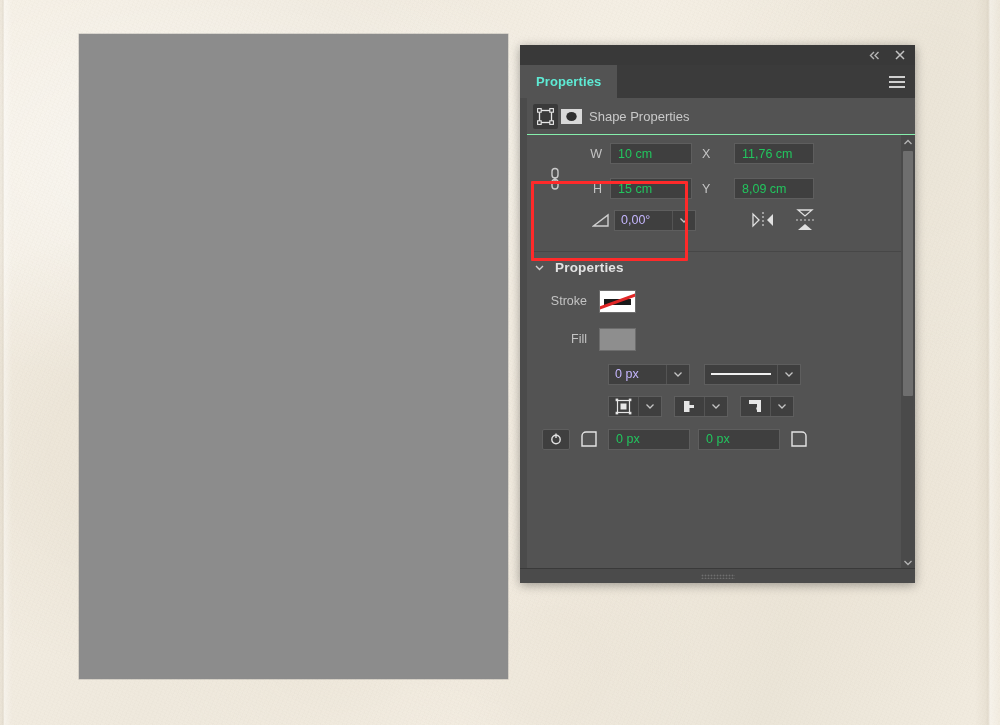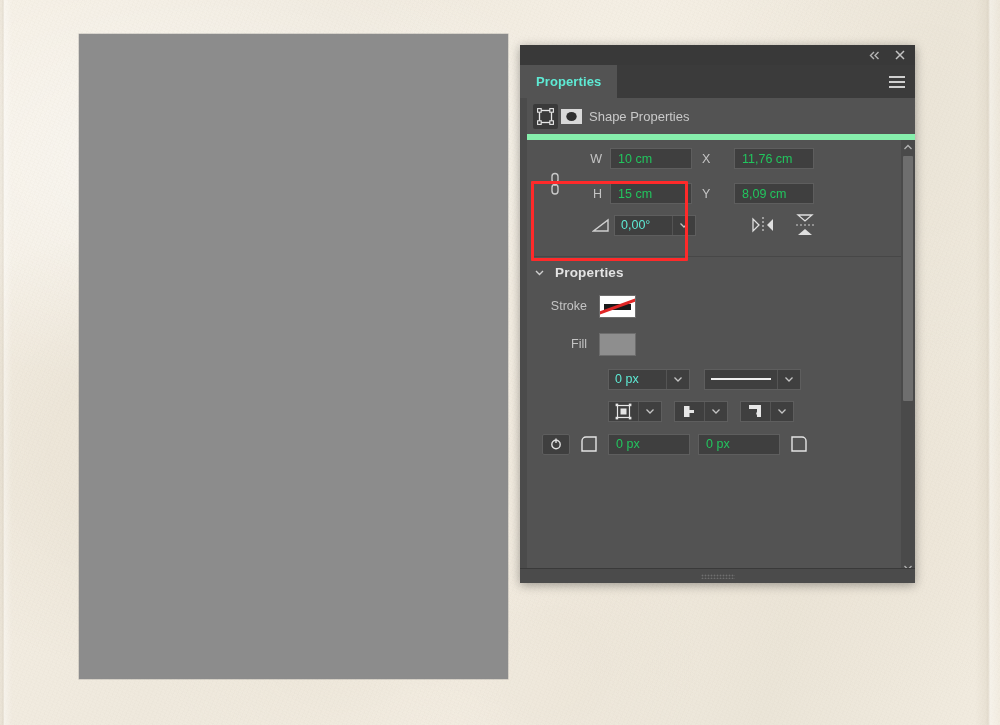--- a/index.html
+++ b/index.html
@@ -132,21 +132,21 @@
     background: #cfcfcf;
     margin: 3px 0;
   }
 
   .shape-props-row {
     height: 36px;
     display: flex;
     align-items: center;
     gap: 1px;
     padding: 0 0 0 13px;
-    border-bottom: 6px solid #86efac;
+    border-bottom: 1px solid #86efac;
     background: #535353;
   }
   .icon-btn {
     width: 25px; height: 25px;
     display: flex; align-items: center; justify-content: center;
     border-radius: 2px;
   }
   .icon-btn.selected { background: #3a3a3a; }
   .shape-props-label {
     color: #c9c9c9;
@@ -244,21 +244,21 @@
   .combo {
     background: #3f3f3f;
     border: 1px solid #5e5e5e;
     height: 21px;
     display: flex;
     align-items: center;
     box-sizing: border-box;
   }
   .combo .val {
     padding: 0 6px;
-    color: #5eead4;
+    color: #c4b5fd;
     font-size: 12.5px;
     flex: 1;
   }
   .combo .arrow {
     width: 22px;
     height: 100%;
     border-left: 1px solid #545454;
     display: flex; align-items: center; justify-content: center;
   }
 

